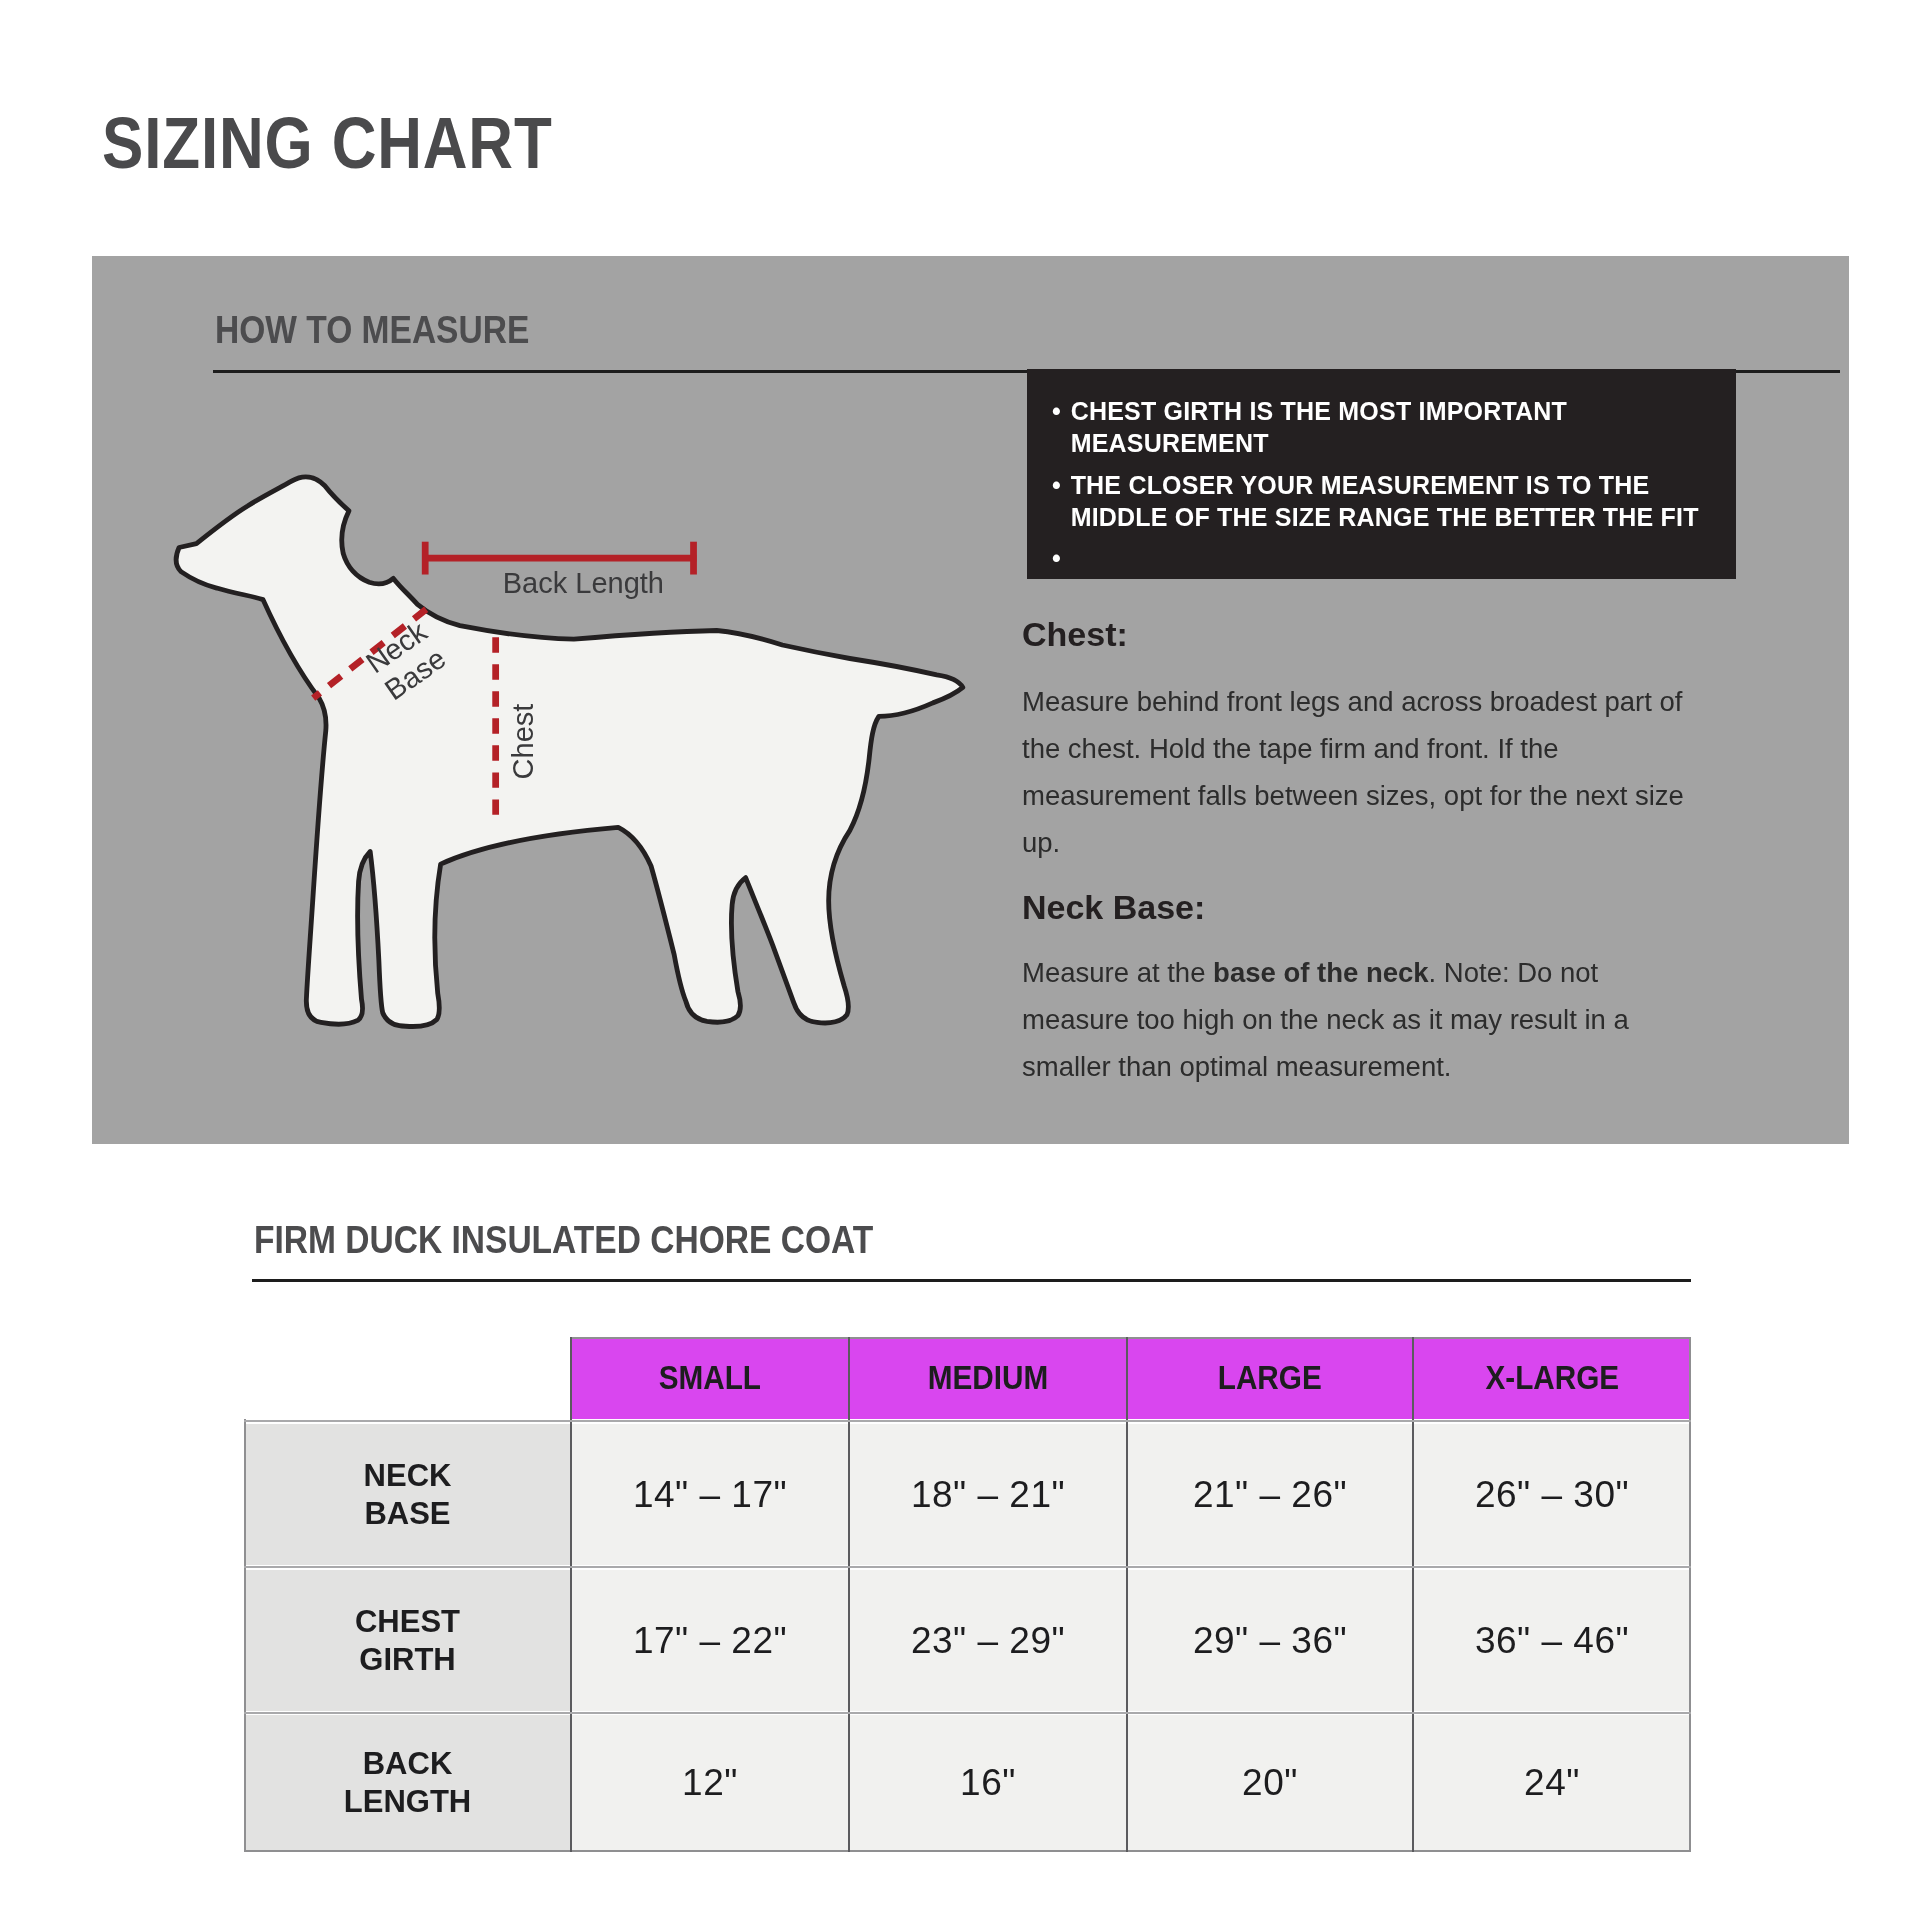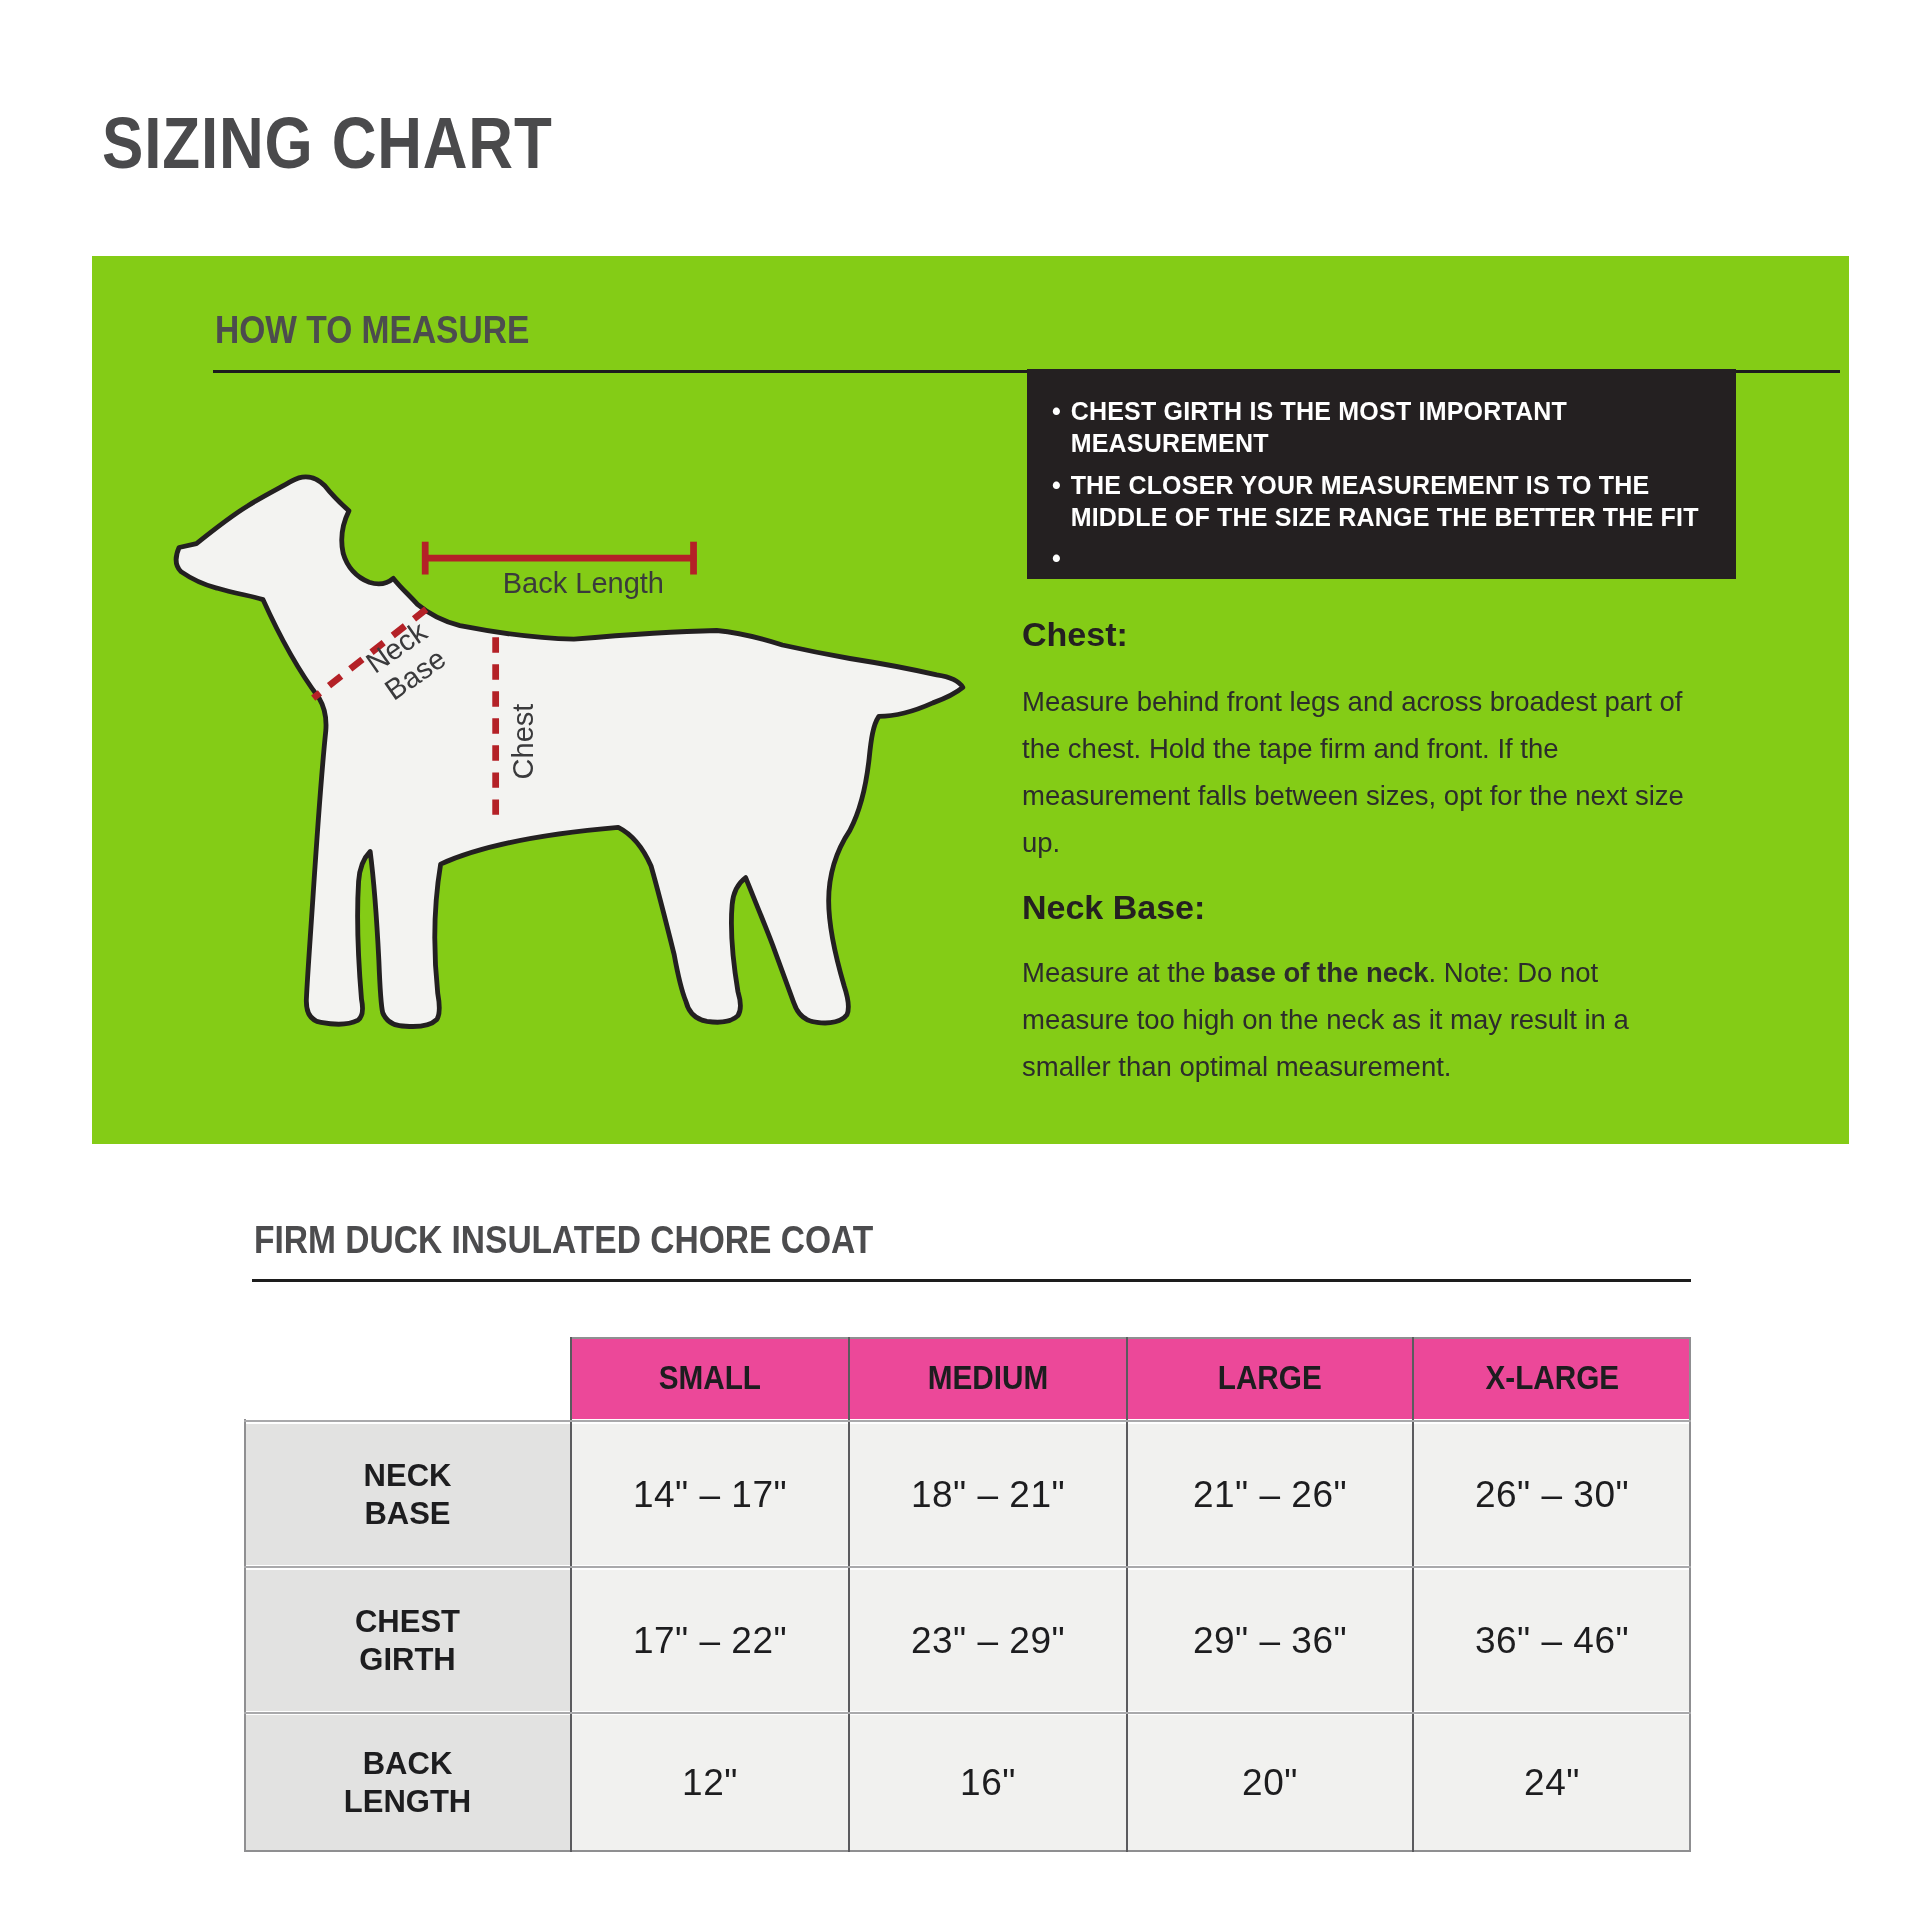--- a/index.html
+++ b/index.html
@@ -8,21 +8,21 @@
     font-family:"Liberation Sans","DejaVu Sans",sans-serif;color:#1f1f21;
   }
   .abs{position:absolute;}
   .cond{display:inline-block;transform:scaleX(.86);transform-origin:0 50%;white-space:nowrap;}
   .condc{display:inline-block;transform:scaleX(.9);transform-origin:50% 50%;white-space:nowrap;}
 
   
   #main-title{left:102px;top:102px;font-size:72px;font-weight:700;color:#4a4a4c;letter-spacing:1px;}
 
   
-  #measure-panel{left:92px;top:256px;width:1757px;height:888px;background:#84cc16;}
+  #measure-panel{left:92px;top:256px;width:1757px;height:888px;background:#a3a3a3;}
   #howto-heading{left:123px;top:52px;font-size:39px;font-weight:700;color:#4c4c4e;}
   #howto-underline{left:121px;top:114px;width:1627px;height:2.9px;background:#1d1d1d;}
 
   #dog-svg{left:4.8px;top:0px;}
 
   
   .diagram-label{font-size:29px;color:#3a3a3c;}
   #back-length-label{left:379px;top:311px;width:193px;text-align:right;}
   #neck-base-label{left:237px;top:372px;width:154px;text-align:center;transform:rotate(-35deg);line-height:33px;}
   #chest-label{left:354px;top:469px;width:154px;text-align:center;transform:rotate(-90deg);}
@@ -41,21 +41,21 @@
 
   
   #product-heading{left:254px;top:1218px;font-size:39px;font-weight:700;color:#4c4c4e;}
   #product-underline{left:252px;top:1279px;width:1439px;height:2.9px;background:#1d1d1d;}
 
   
   #size-table{left:244px;top:1337px;width:1447px;height:515px;}
   .t-row{position:absolute;left:0;display:flex;width:1447px;}
   .t-cell{box-sizing:border-box;display:flex;align-items:center;justify-content:center;text-align:center;}
   .c0{width:327px;} .c1{width:278px;} .c2{width:278px;} .c3{width:286px;} .c4{width:278px;}
-  .hdr-cell{background:#ec4899;font-size:33px;font-weight:700;color:#1d1d1f;}
+  .hdr-cell{background:#d946ef;font-size:33px;font-weight:700;color:#1d1d1f;}
   .corner-cell{background:transparent;}
   .rowhdr-cell{background:#e2e2e1;font-size:31px;font-weight:700;line-height:38px;color:#1d1d1f;flex-direction:column;}
   .data-cell{background:#f1f1ef;font-size:37px;font-weight:400;color:#1d1d1f;letter-spacing:0.5px;}
   .tline{position:absolute;background:#5b5b5e;}
   .tline.h{background:#a9a9ab;height:1.9px;width:1447px;left:0;}
   .tline.edge{background:#8f8f91;}
 </style>
 </head>
 <body>
 

